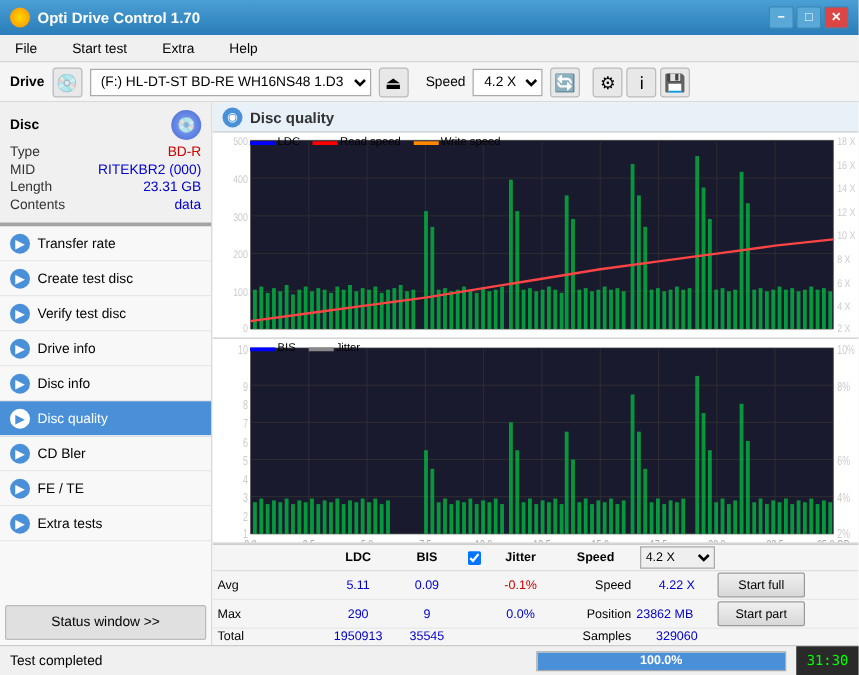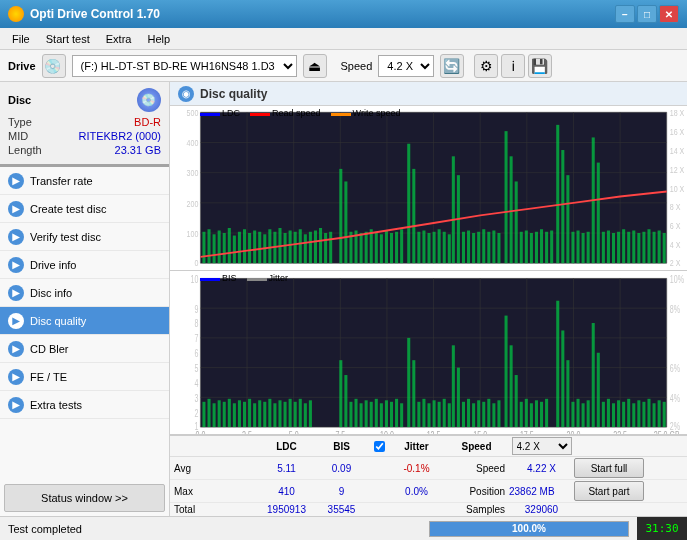--- a/index.html
+++ b/index.html
@@ -53,21 +53,21 @@
     }
     .win-btn.close { background: #d44; }
     
     .menu-bar {
       background: #f0f0f0;
       height: 22px;
       display: flex;
       align-items: center;
       padding: 0 4px;
       border-bottom: 1px solid #d0d0d0;
-      gap: 0;
+      gap: 12px;
     }
     .menu-item {
       padding: 2px 8px;
       cursor: pointer;
       font-size: 11px;
       border-radius: 2px;
     }
     
     .drive-bar {
       background: #f5f5f5;
@@ -372,20 +372,24 @@
         <span class="disc-row-label">Type</span>
         <span class="disc-row-value red">BD-R</span>
       </div>
       <div class="disc-row">
         <span class="disc-row-label">MID</span>
         <span class="disc-row-value">RITEKBR2 (000)</span>
       </div>
       <div class="disc-row">
         <span class="disc-row-label">Length</span>
         <span class="disc-row-value">23.31 GB</span>
+      </div>
+      <div class="disc-row">
+        <span class="disc-row-label">Contents</span>
+        <span class="disc-row-value">data</span>
       </div>
     </div>
 
     <div class="nav-items">
       <div class="nav-item">
         <div class="nav-icon blue">▶</div>
         <span>Transfer rate</span>
       </div>
       <div class="nav-item">
         <div class="nav-icon blue">▶</div>
@@ -775,21 +779,21 @@
           <div style="width:55px; text-align:center; color:#cc0000;">-0.1%</div>
           <div style="width:65px; text-align:right; padding-right:4px;">Speed</div>
           <div style="width:65px; text-align:center; color:#0000cc;">4.22 X</div>
           <div style="width:70px;">
             <div class="start-btn">Start full</div>
           </div>
         </div>
 
         <div style="display:flex; padding:1px 4px; align-items:center; border-bottom:1px solid #e8e8e8;">
           <div style="width:85px;">Max</div>
-          <div style="width:55px; text-align:center; color:#0000cc;">410</div>
+          <div style="width:55px; text-align:center; color:#0000cc;">290</div>
           <div style="width:55px; text-align:center; color:#0000cc;">9</div>
           <div style="width:20px;"></div>
           <div style="width:55px; text-align:center; color:#0000cc;">0.0%</div>
           <div style="width:65px; text-align:right; padding-right:4px;">Position</div>
           <div style="width:65px; text-align:left; color:#0000cc;">23862 MB</div>
           <div style="width:70px;">
             <div class="start-btn">Start part</div>
           </div>
         </div>
 

